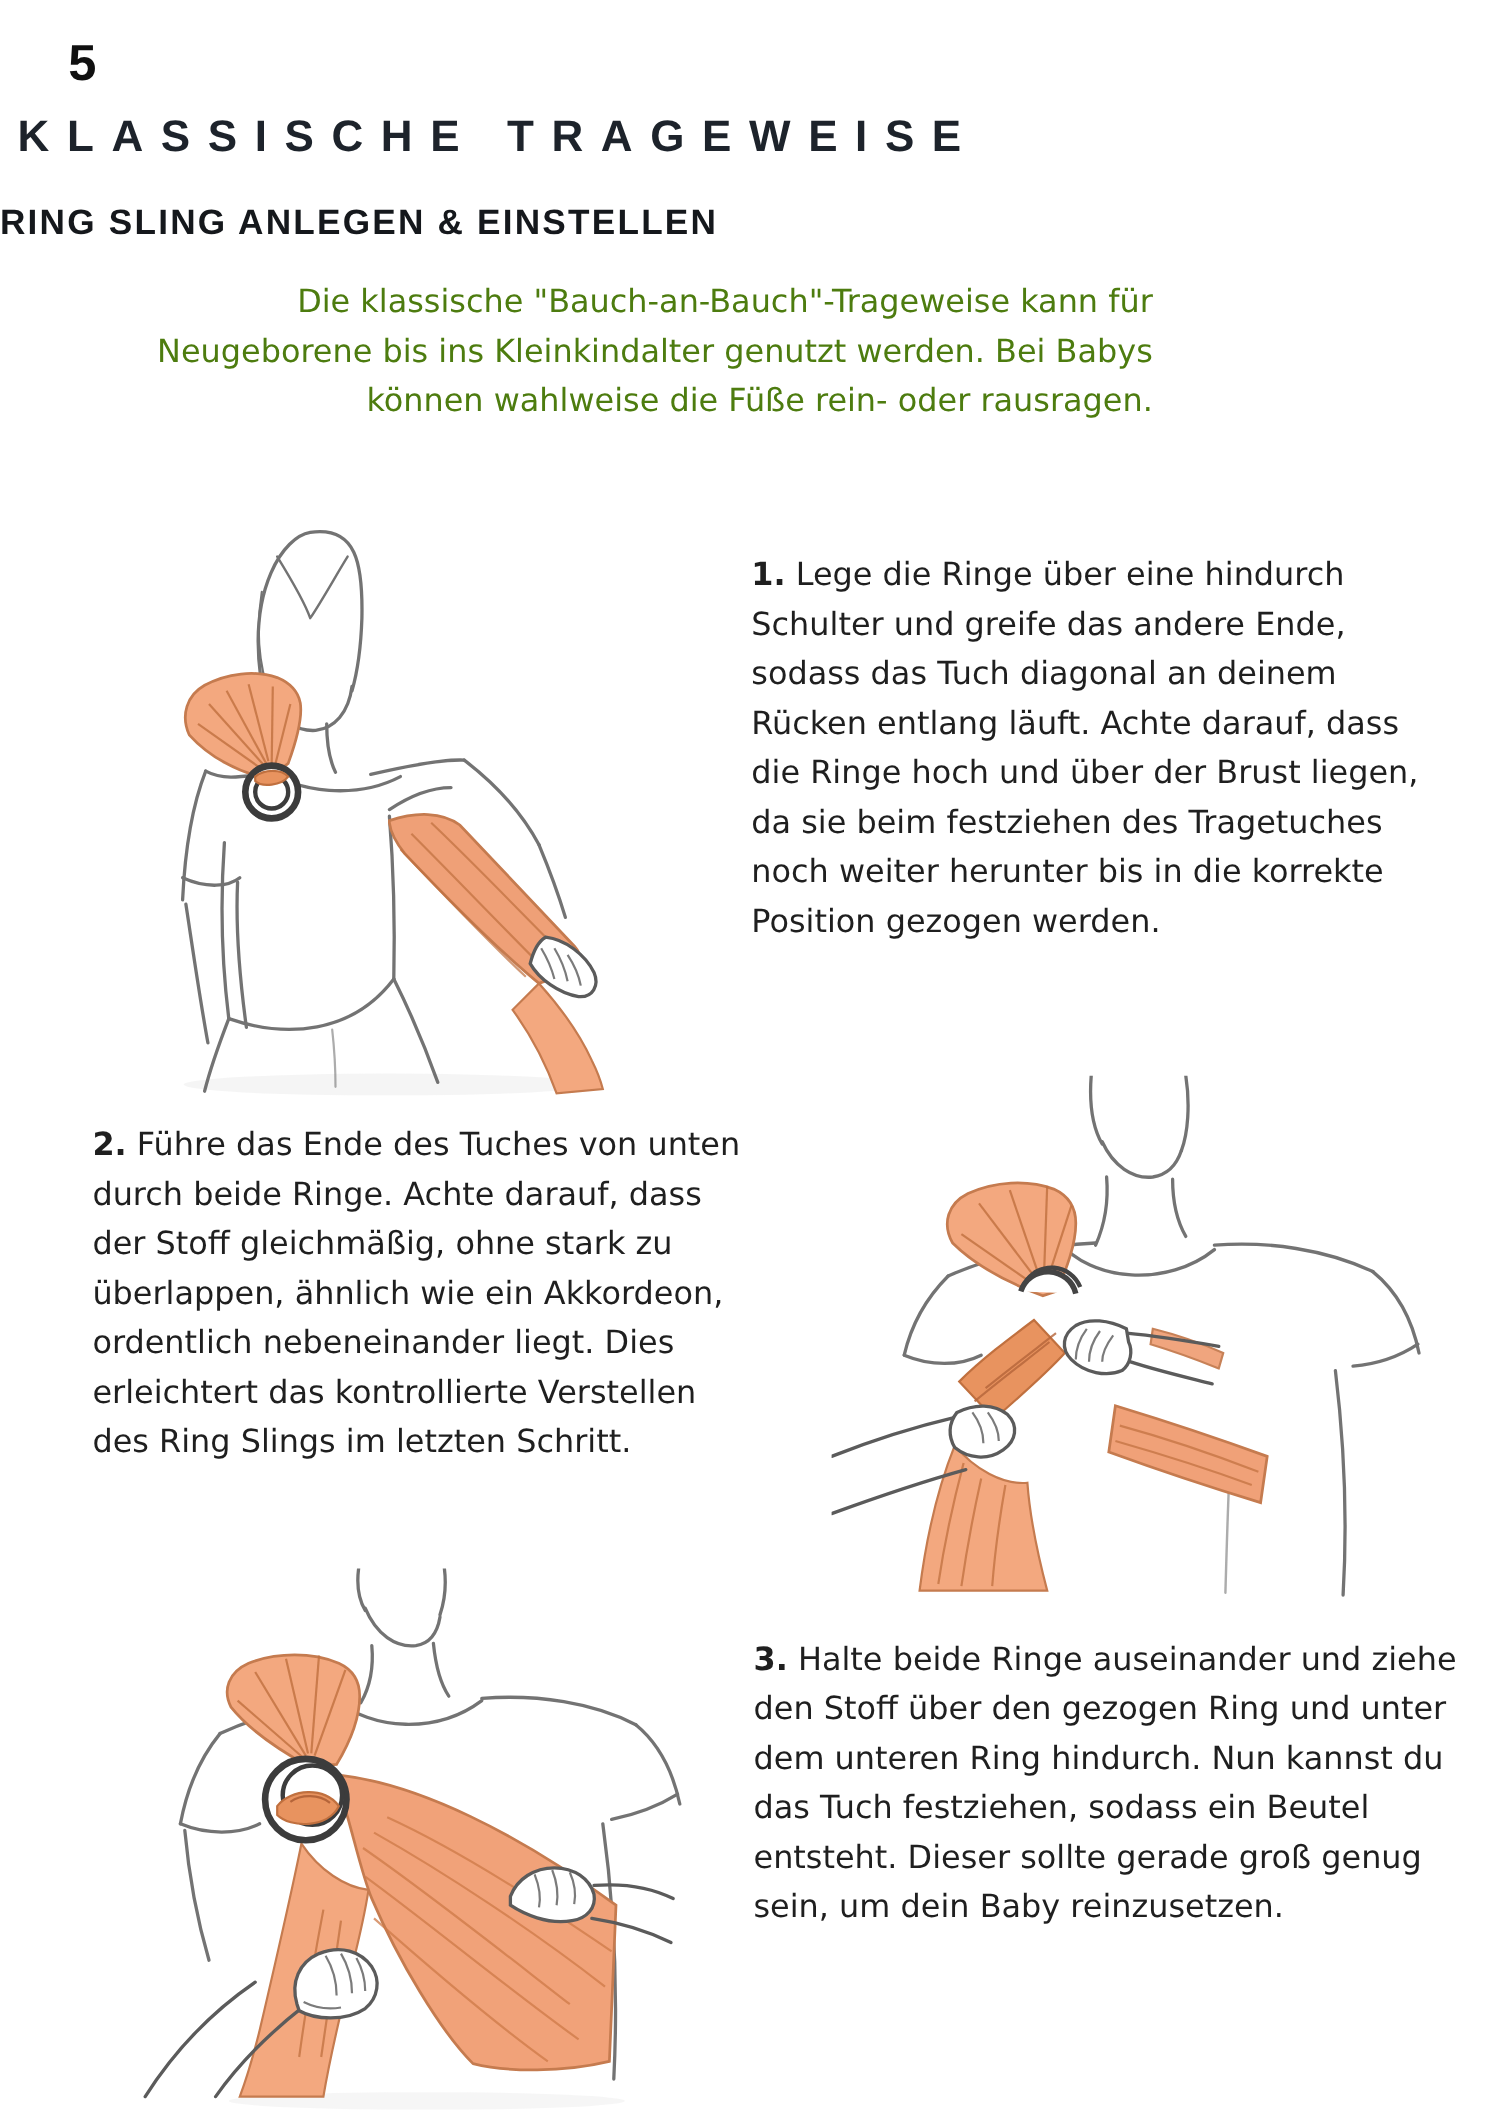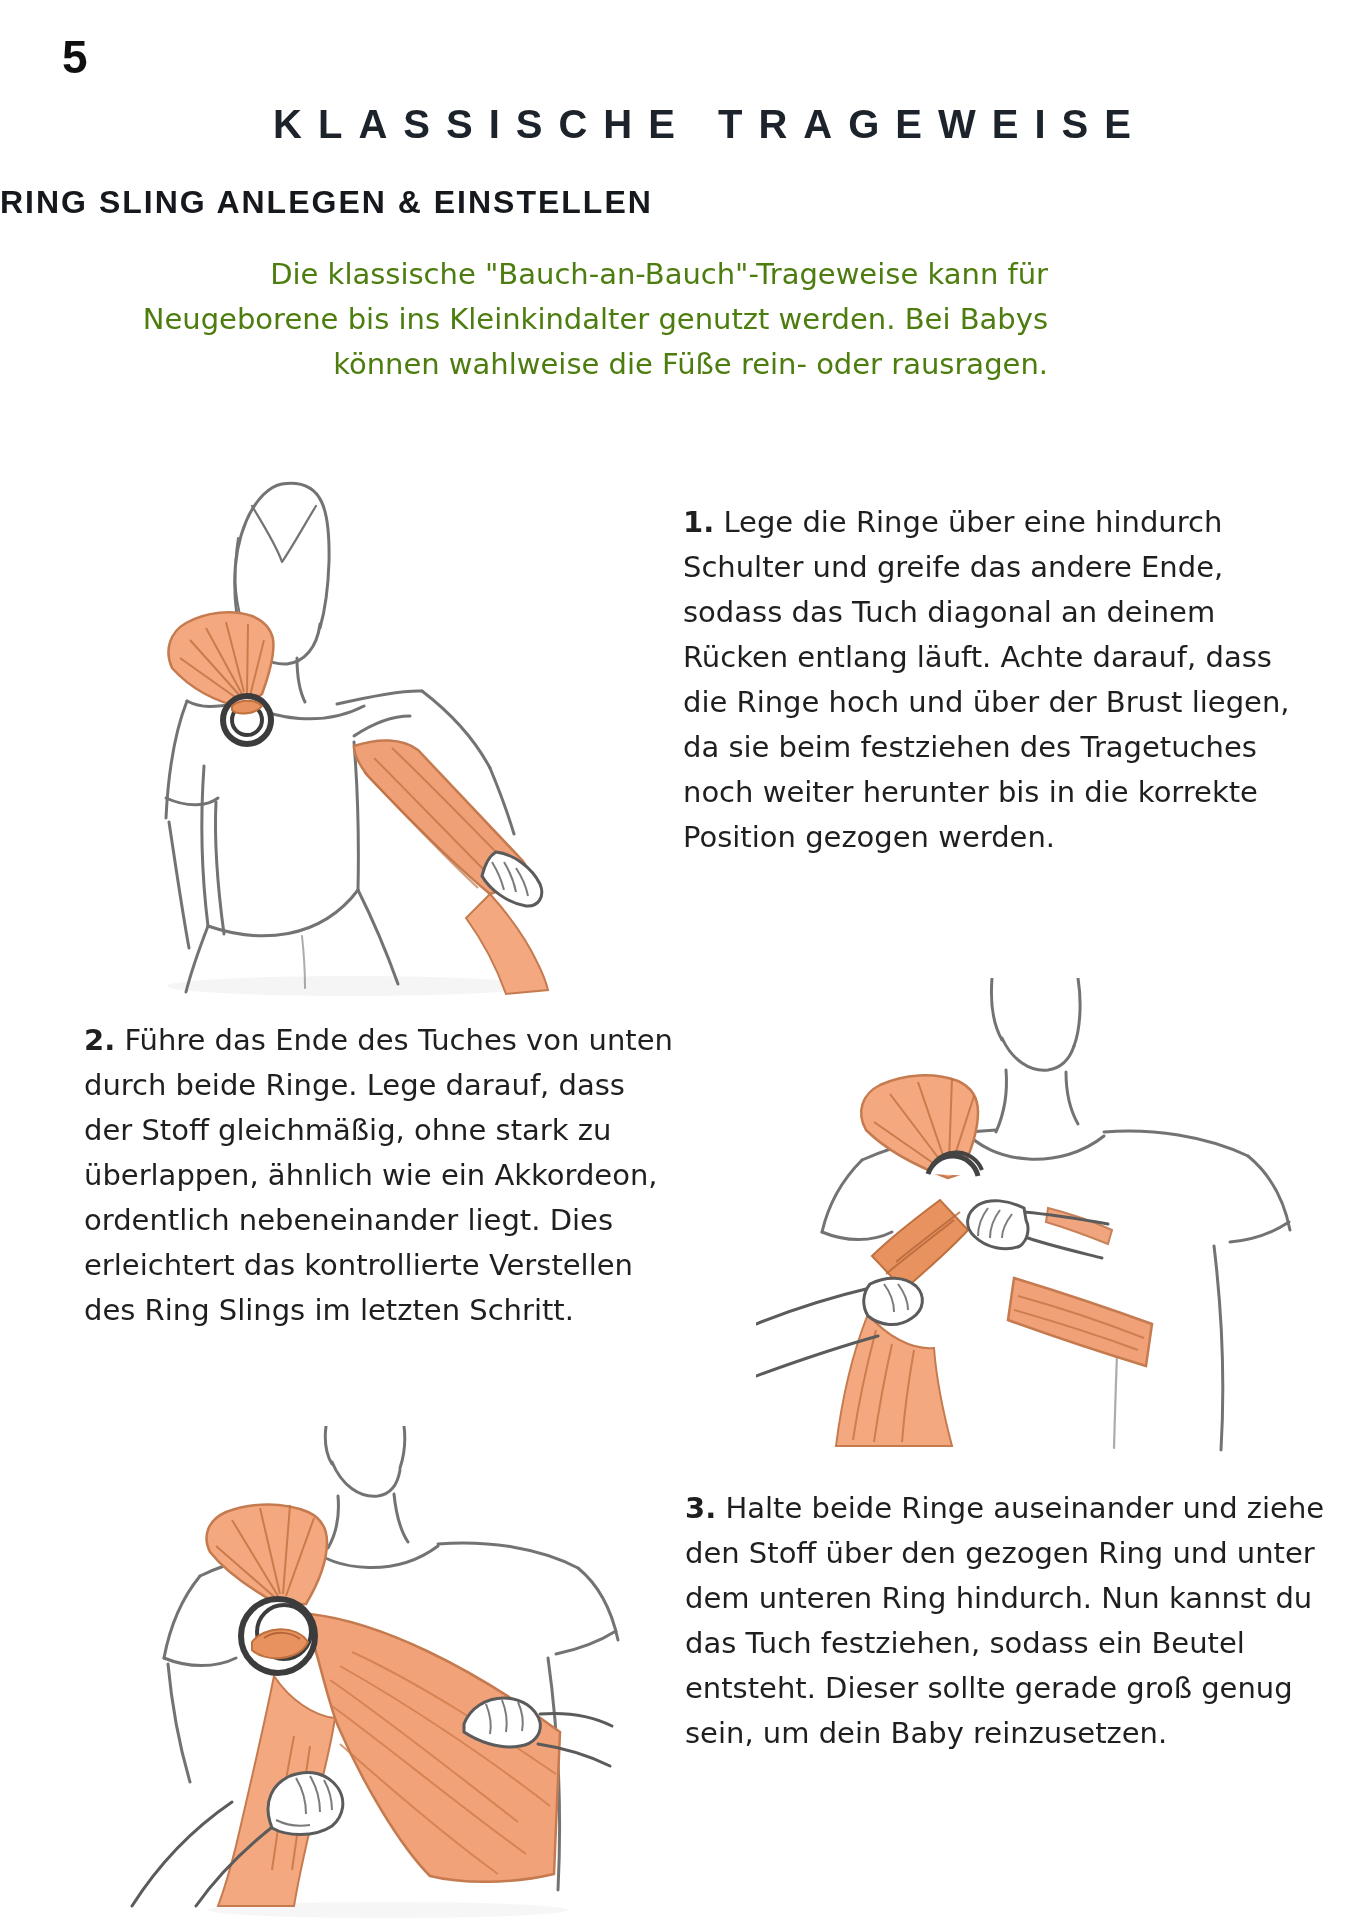--- a/index.html
+++ b/index.html
@@ -11,25 +11,25 @@
     font-family:"DejaVu Sans","Liberation Sans",sans-serif;
     color:#202020;
   }
   .page-number {
     position:absolute; left:62px; top:30px;
     font-size:46px; font-weight:600; color:#101010;
     font-family:"Liberation Sans",sans-serif;
   }
   .title {
     position:absolute; left:0; right:0; top:102px;
-    text-align:center;
+    text-align:left;
     font-family:"Liberation Sans",sans-serif;
     font-size:40px; font-weight:700;
     letter-spacing:16px; text-indent:16px;
-    color:#1d232b; white-space:nowrap;padding-left:41px;
+    color:#1d232b; white-space:nowrap;
   }
   .subtitle {
     position:absolute; left:0; right:0; top:184px;
     text-align:left;
     font-family:"Liberation Sans",sans-serif;
     font-size:32px; font-weight:700;
     letter-spacing:2px; color:#15181c; white-space:nowrap;
   }
   .intro {
     position:absolute; left:88px; top:252px; width:960px;
@@ -121,21 +121,21 @@
       <path d="M400 396 C406 406 410 416 412 424"></path>
     </g>
   </svg>
 </figure>
 
 <p class="step step-1">
   <span class="num">1.</span><span> Lege die Ringe über eine hindurch Schulter und greife das andere Ende, sodass das Tuch diagonal an deinem Rücken entlang läuft. Achte darauf, dass die Ringe hoch und über der Brust liegen, da sie beim festziehen des Tragetuches noch weiter herunter bis in die korrekte Position gezogen werden.</span>
 </p>
 
 <p class="step step-2">
-  <span class="num">2.</span><span> Führe das Ende des Tuches von unten durch beide Ringe. Lege darauf, dass der Stoff gleichmäßig, ohne stark zu überlappen, ähnlich wie ein Akkordeon, ordentlich nebeneinander liegt. Dies erleichtert das kontrollierte Verstellen des Ring Slings im letzten Schritt.</span>
+  <span class="num">2.</span><span> Führe das Ende des Tuches von unten durch beide Ringe. Achte darauf, dass der Stoff gleichmäßig, ohne stark zu überlappen, ähnlich wie ein Akkordeon, ordentlich nebeneinander liegt. Dies erleichtert das kontrollierte Verstellen des Ring Slings im letzten Schritt.</span>
 </p>
 
 <figure class="illus illus-2" role="img" aria-label="Skizze: Hände fädeln das Tuchende durch beide Ringe">
   <svg viewBox="0 0 580 485">
 
     <g fill="none" stroke="#5b5b5b" stroke-width="3" stroke-linecap="round" stroke-linejoin="round" opacity="0.85">
       <path d="M236 0 C234 26 238 48 246 62"></path>
       <path d="M322 0 C326 26 324 52 318 68"></path>
       <path d="M246 60 C256 82 274 94 292 92 C306 90 314 80 318 68"></path>
       <path d="M250 92 C252 116 248 136 240 154"></path>

